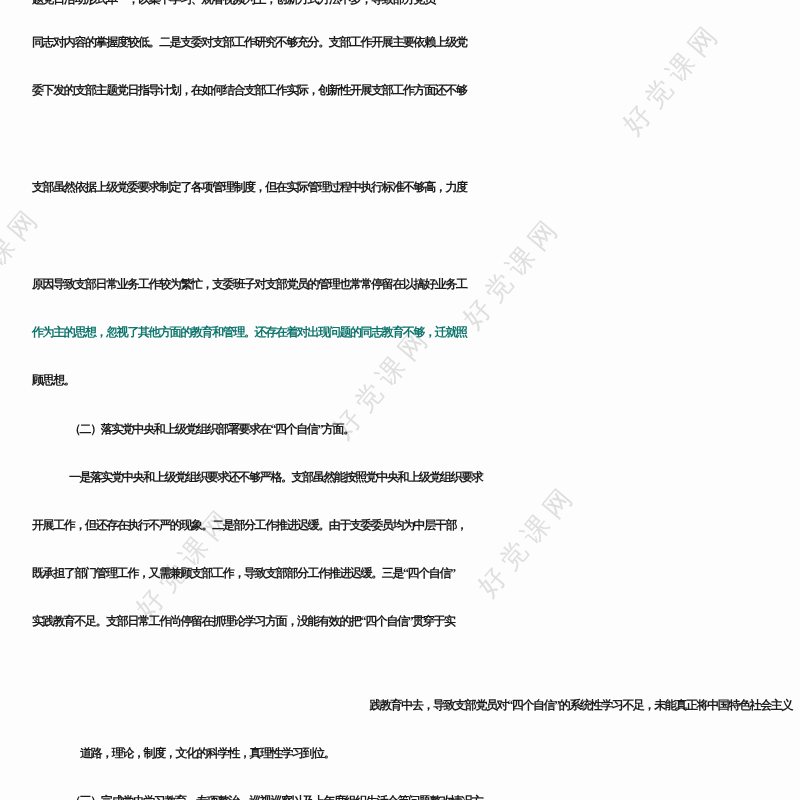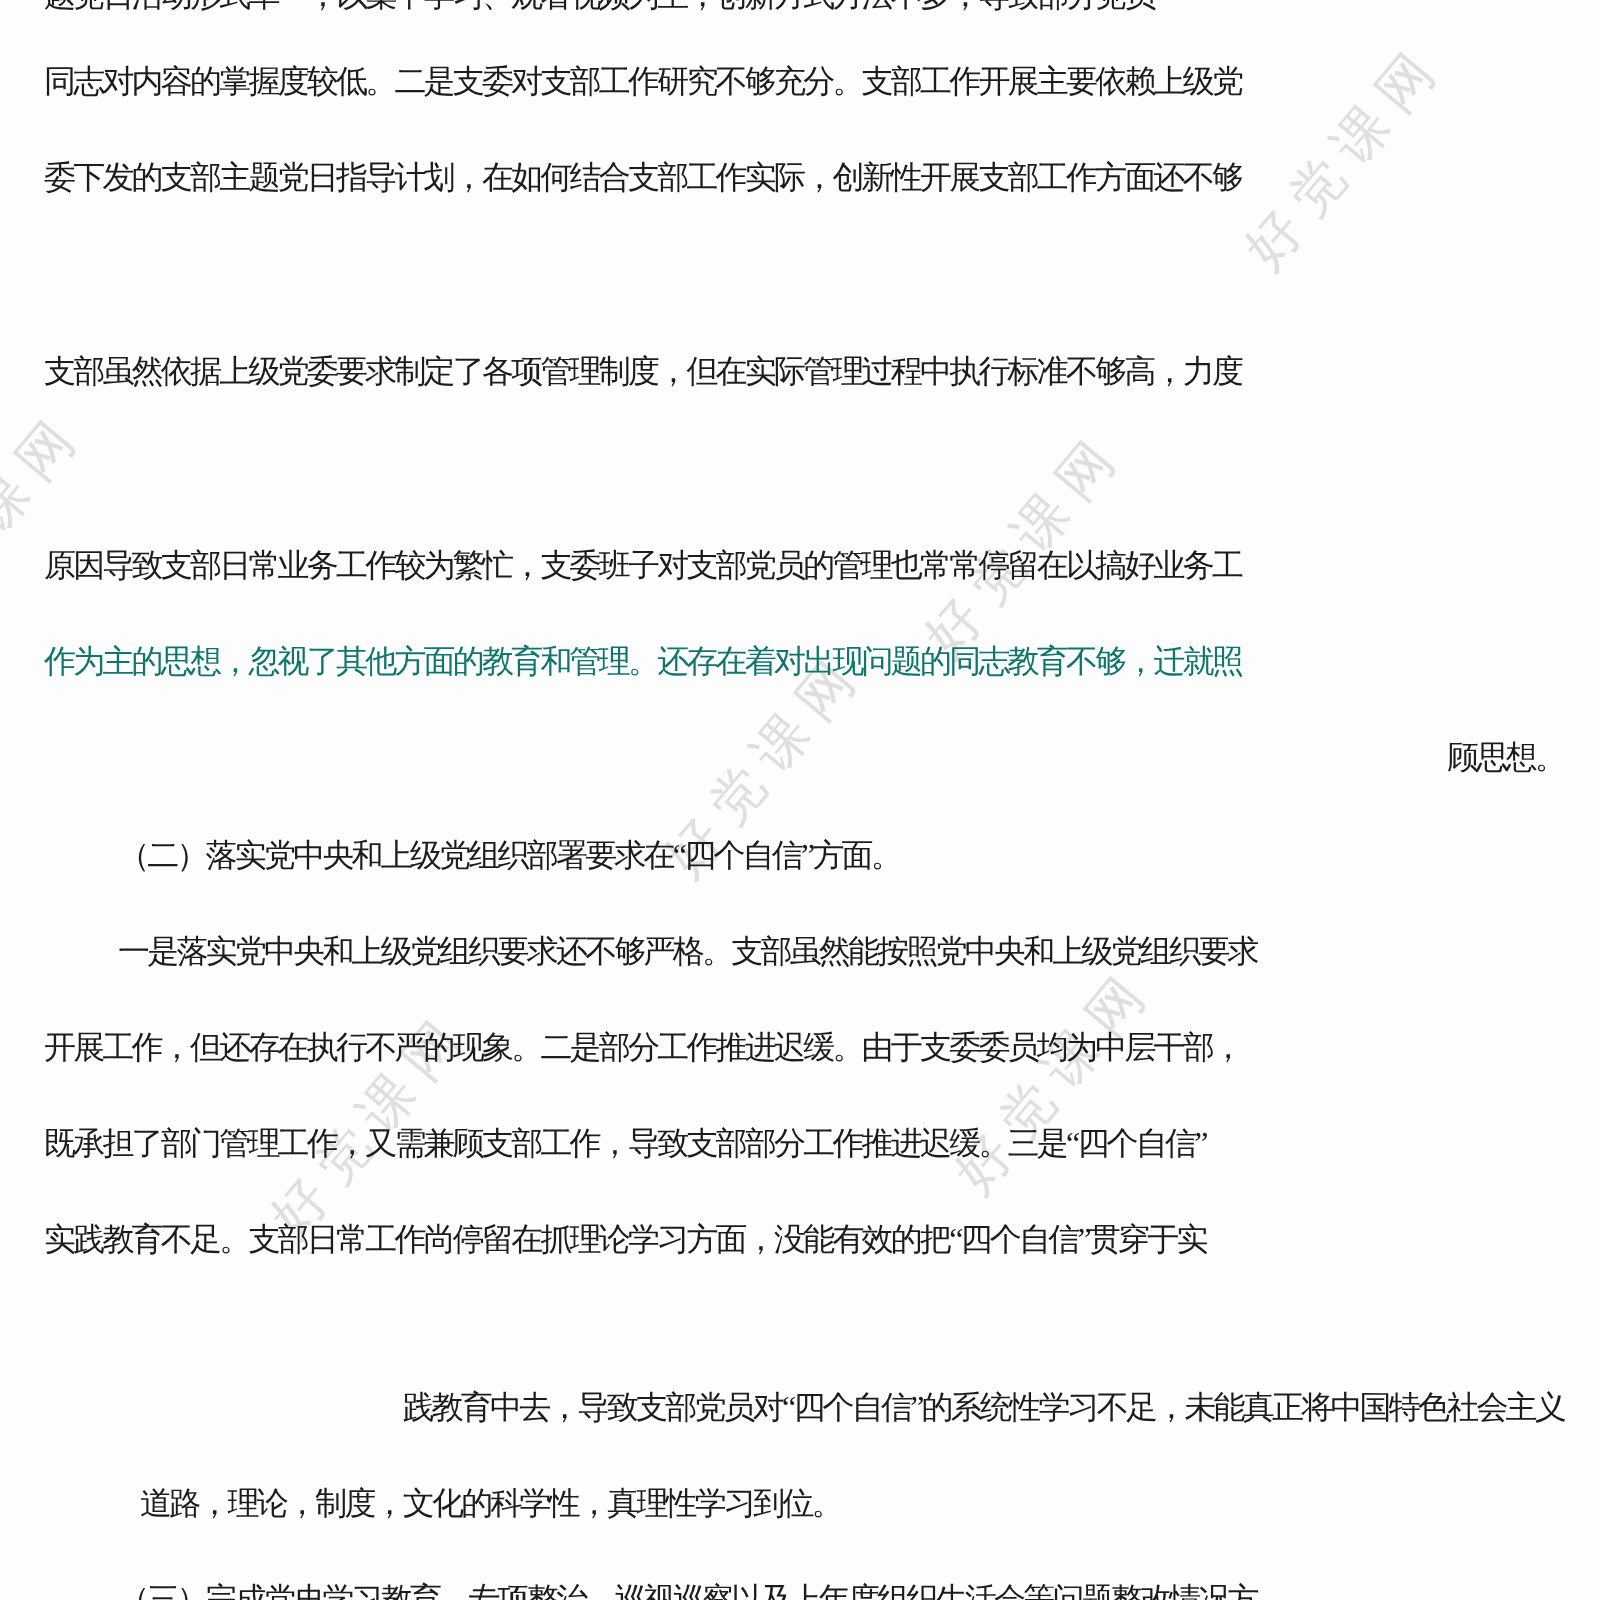--- a/index.html
+++ b/index.html
@@ -33,28 +33,29 @@
     white-space: nowrap;
     font-family: "Liberation Serif", "DejaVu Serif", serif;
   }
   .text-layer {
     position: absolute;
     inset: 0;
     z-index: 2;
   }
   .doc-line {
     position: absolute;
-    left: 22px;
+    left: 32px;
     width: 760px;
-    font-size: 16px;
+    font-size: 12px;
     line-height: 24px;
     letter-spacing: -1.4px;
     color: #1c1c1c;
     white-space: nowrap;
     font-family: "Liberation Serif", "DejaVu Serif", serif;
+    font-weight: bold;
   }
   .doc-line.indent {
     padding-left: 37px;
   }
 </style>
 </head>
 <body>
 
 <div class="page">
   <div class="watermark-layer">
@@ -65,21 +66,21 @@
       <div class="wm" style="left: 527px; top: 540px; color: rgb(199, 199, 199);">好党课网</div>
       <div class="wm" style="left: 185px; top: 562px; color: rgb(199, 199, 199);">好党课网</div>
     </div>
   <div class="text-layer">
       <div class="doc-line" style="top: -13px; color: rgb(28, 28, 28);">题党日活动形式单一，以集中学习、观看视频为主，创新方式方法不多，导致部分党员</div>
       <div class="doc-line" style="top: 30px; color: rgb(28, 28, 28);">同志对内容的掌握度较低。二是支委对支部工作研究不够充分。支部工作开展主要依赖上级党</div>
       <div class="doc-line" style="top: 78px; color: rgb(28, 28, 28);">委下发的支部主题党日指导计划，在如何结合支部工作实际，创新性开展支部工作方面还不够</div>
       <div class="doc-line" style="top: 175px; color: rgb(28, 28, 28);">支部虽然依据上级党委要求制定了各项管理制度，但在实际管理过程中执行标准不够高，力度</div>
       <div class="doc-line" style="top: 272px; color: rgb(28, 28, 28);">原因导致支部日常业务工作较为繁忙，支委班子对支部党员的管理也常常停留在以搞好业务工</div>
       <div class="doc-line" style="top: 320px; color: #0f766e;">作为主的思想，忽视了其他方面的教育和管理。还存在着对出现问题的同志教育不够，迁就照</div>
-      <div class="doc-line" style="top: 368px; color: rgb(28, 28, 28); text-align: right;">顾思想。</div>
+      <div class="doc-line" style="top: 368px; color: rgb(28, 28, 28);">顾思想。</div>
       <div class="doc-line indent" style="top: 417px; color: rgb(28, 28, 28);">（二）落实党中央和上级党组织部署要求在“四个自信”方面。</div>
       <div class="doc-line indent" style="top: 465px; color: rgb(28, 28, 28);">一是落实党中央和上级党组织要求还不够严格。支部虽然能按照党中央和上级党组织要求</div>
       <div class="doc-line" style="top: 513px; color: rgb(28, 28, 28);">开展工作，但还存在执行不严的现象。二是部分工作推进迟缓。由于支委委员均为中层干部，</div>
       <div class="doc-line" style="top: 561px; color: rgb(28, 28, 28);">既承担了部门管理工作，又需兼顾支部工作，导致支部部分工作推进迟缓。三是“四个自信”</div>
       <div class="doc-line" style="top: 609px; color: rgb(28, 28, 28);">实践教育不足。支部日常工作尚停留在抓理论学习方面，没能有效的把“四个自信”贯穿于实</div>
       <div class="doc-line" style="top: 693px; color: rgb(28, 28, 28); text-align: right;">践教育中去，导致支部党员对“四个自信”的系统性学习不足，未能真正将中国特色社会主义</div>
       <div class="doc-line" style="top: 741px; color: rgb(28, 28, 28); margin-left: 48px;">道路，理论，制度，文化的科学性，真理性学习到位。</div>
       <div class="doc-line indent" style="top: 789px; color: rgb(28, 28, 28);">（三）完成党史学习教育、专项整治、巡视巡察以及上年度组织生活会等问题整改情况方</div>
     </div>
 </div>

